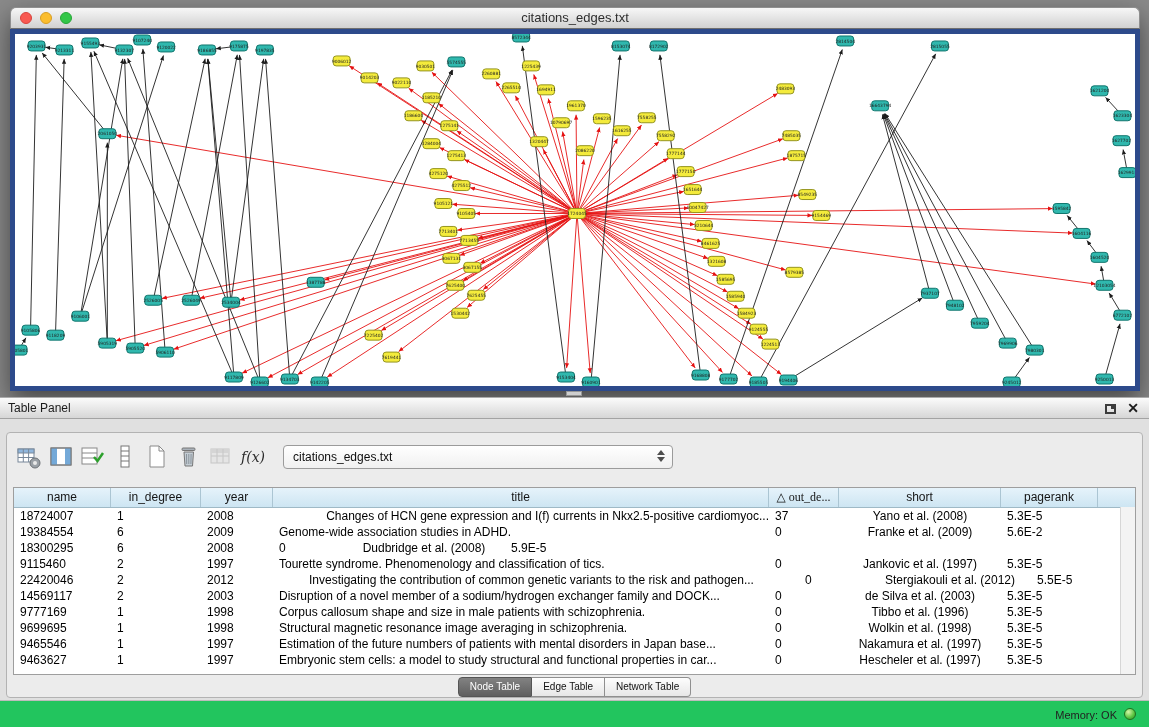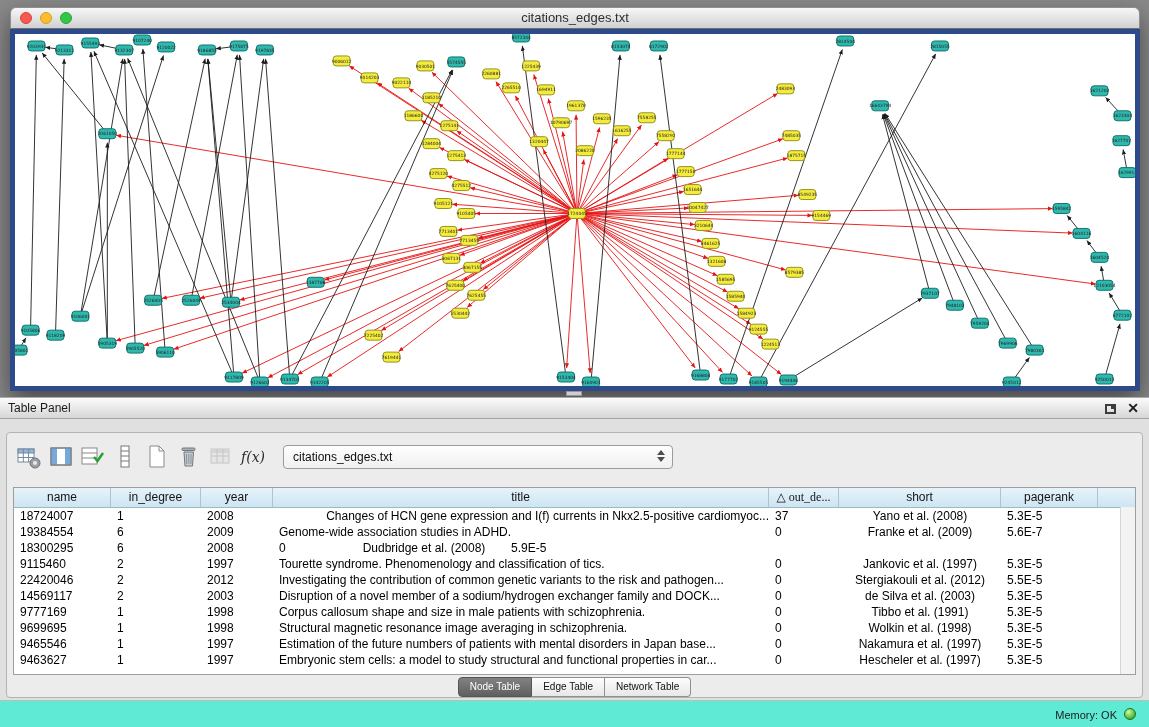--- a/index.html
+++ b/index.html
@@ -59,21 +59,21 @@
   .vscroll{position:absolute;right:0;top:19px;bottom:0;width:14px;background:#f3f3f3;border-left:1px solid #d6d6d6;}
   
   .tabs{position:absolute;left:0;top:244px;width:100%;display:flex;justify-content:center;}
   .tab{height:18px;line-height:17px;padding:0 11px;font-size:10px;color:#111;
        background:linear-gradient(#fdfdfd,#e7e7e7);border:1px solid #8f8f8f;border-left:none;}
   .tab:first-child{border-left:1px solid #8f8f8f;border-radius:4px 0 0 4px;}
   .tab:last-child{border-radius:0 4px 4px 0;}
   .tab.active{background:linear-gradient(#828282,#5f5f5f);color:#fff;border-color:#555;}
   
   .statusbar{position:absolute;left:0;bottom:0;width:1149px;height:27px;box-sizing:border-box;
-             border-top:1px solid #bcbcbc;background:#5eead4;}
+             border-top:1px solid #bcbcbc;background:#22c55e;}
   .mem-label{position:absolute;right:32px;top:8px;font-size:11px;color:#222;}
   .mem-dot{position:absolute;right:13px;top:7px;width:12px;height:12px;border-radius:50%;
            background:radial-gradient(circle at 35% 30%,#d6f7a8,#57c23e 60%,#2f8f2a);
            border:1px solid #20701f;box-sizing:border-box;}
 </style>
 </head>
 <body>
 
 <div class="desktop-top">
   <div class="net-window">
@@ -756,21 +756,21 @@
             <div class="td center" style="width: 162px;">Yano et al. (2008)</div>
             <div class="td" style="width: 97px;">5.3E-5</div>
           </div>
           <div class="tr">
             <div class="td" style="width: 97px;">19384554</div>
             <div class="td" style="width: 90px;">6</div>
             <div class="td" style="width: 72px;">2009</div>
             <div class="td" style="width: 496px;">Genome-wide association studies in ADHD.</div>
             <div class="td" style="width: 70px;">0</div>
             <div class="td center" style="width: 162px;">Franke et al. (2009)</div>
-            <div class="td" style="width: 97px;">5.6E-7</div>
+            <div class="td" style="width: 97px;">5.6E-2</div>
           </div>
           <div class="tr">
             <div class="td" style="width: 97px;">18300295</div>
             <div class="td" style="width: 90px;">6</div>
             <div class="td" style="width: 72px;">2008</div>
             <div class="td" style="width: 70px;">0</div>
             <div class="td center" style="width: 162px;">Dudbridge et al. (2008)</div>
             <div class="td" style="width: 97px;">5.9E-5</div>
           </div>
           <div class="tr">
@@ -779,41 +779,41 @@
             <div class="td" style="width: 72px;">1997</div>
             <div class="td" style="width: 496px;">Tourette syndrome. Phenomenology and classification of tics.</div>
             <div class="td" style="width: 70px;">0</div>
             <div class="td center" style="width: 162px;">Jankovic et al. (1997)</div>
             <div class="td" style="width: 97px;">5.3E-5</div>
           </div>
           <div class="tr">
             <div class="td" style="width: 97px;">22420046</div>
             <div class="td" style="width: 90px;">2</div>
             <div class="td" style="width: 72px;">2012</div>
-            <div class="td" style="width: 496px;">Investigating the contribution of common genetic variants to the risk and pathogen...</div>
+            <div class="td" style="width: 496px; margin-left: 30px;">Investigating the contribution of common genetic variants to the risk and pathogen...</div>
             <div class="td" style="width: 70px;">0</div>
             <div class="td center" style="width: 162px;">Stergiakouli et al. (2012)</div>
             <div class="td" style="width: 97px;">5.5E-5</div>
           </div>
           <div class="tr">
             <div class="td" style="width: 97px;">14569117</div>
             <div class="td" style="width: 90px;">2</div>
             <div class="td" style="width: 72px;">2003</div>
             <div class="td" style="width: 496px;">Disruption of a novel member of a sodium/hydrogen exchanger family and DOCK...</div>
             <div class="td" style="width: 70px;">0</div>
             <div class="td center" style="width: 162px;">de Silva et al. (2003)</div>
             <div class="td" style="width: 97px;">5.3E-5</div>
           </div>
           <div class="tr">
             <div class="td" style="width: 97px;">9777169</div>
             <div class="td" style="width: 90px;">1</div>
             <div class="td" style="width: 72px;">1998</div>
             <div class="td" style="width: 496px;">Corpus callosum shape and size in male patients with schizophrenia.</div>
             <div class="td" style="width: 70px;">0</div>
-            <div class="td center" style="width: 162px;">Tibbo et al. (1991)</div>
+            <div class="td center" style="width: 162px;">Tibbo et al. (1996)</div>
             <div class="td" style="width: 97px;">5.3E-5</div>
           </div>
           <div class="tr">
             <div class="td" style="width: 97px;">9699695</div>
             <div class="td" style="width: 90px;">1</div>
             <div class="td" style="width: 72px;">1998</div>
             <div class="td" style="width: 496px;">Structural magnetic resonance image averaging in schizophrenia.</div>
             <div class="td" style="width: 70px;">0</div>
             <div class="td center" style="width: 162px;">Wolkin et al. (1998)</div>
             <div class="td" style="width: 97px;">5.3E-5</div>

